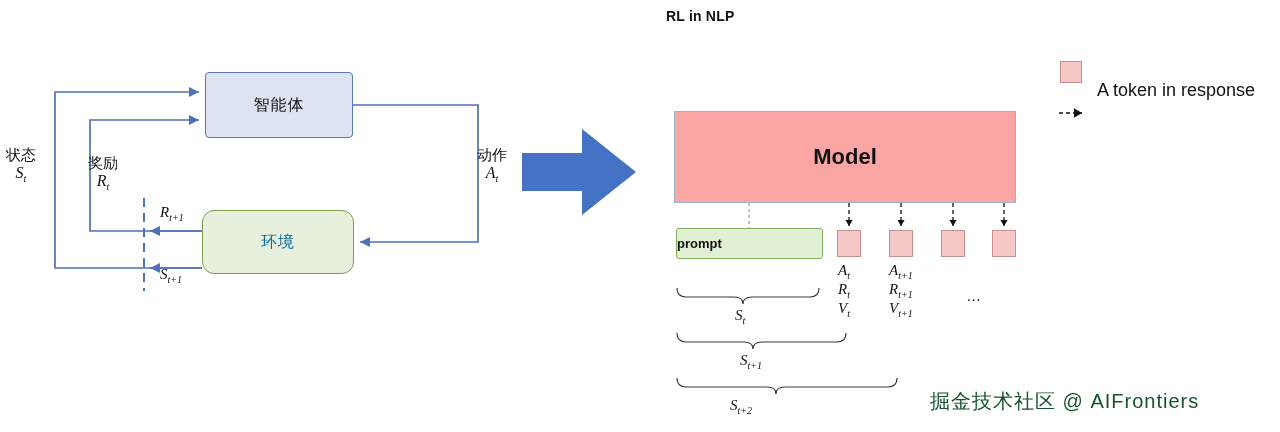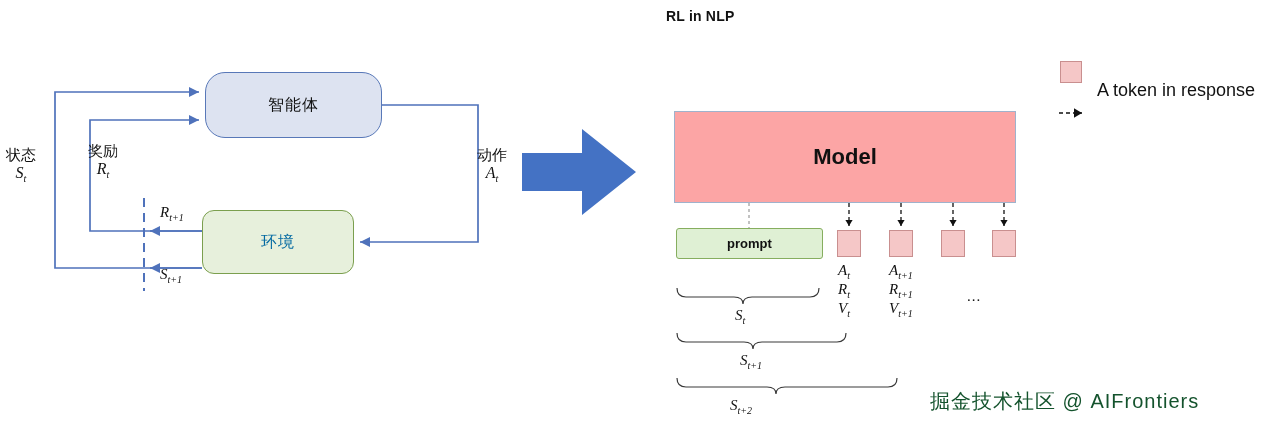--- a/index.html
+++ b/index.html
@@ -14,24 +14,24 @@
     position: relative;
     width: 1280px;
     height: 432px;
     background: #ffffff;
     overflow: hidden;
   }
   .abs { position: absolute; }
 
   
   .box-agent {
-    left: 205px; top: 72px; width: 177px; height: 66px;
+    left: 205px; top: 72px; width: 148px; height: 66px;
     background: #dde3f1;
     border: 1.6px solid #5878b8;
-    border-radius: 20px;
+    border-radius: 4px;
     display: flex; align-items: center; justify-content: center;
     font-size: 16px; color: #111; letter-spacing: 1px;
     box-sizing: border-box;
   }
   .box-env {
     left: 202px; top: 210px; width: 152px; height: 64px;
     background: #e7f0dc;
     border: 1.6px solid #7b9f4e;
     border-radius: 12px;
     display: flex; align-items: center; justify-content: center;
@@ -70,21 +70,21 @@
     border: 1px solid #9fb2cc;
     display: flex; align-items: center; justify-content: center;
     font-size: 22px; font-weight: bold; color: #111;
     box-sizing: border-box;
   }
   .box-prompt {
     left: 676px; top: 228px; width: 147px; height: 31px;
     background: #dff0d4;
     border: 1px solid #86ae5f;
     border-radius: 3px;
-    display: flex; align-items: center; justify-content: center;
+    display: flex; align-items: center; 
     font-size: 13px; font-weight: bold; color: #111;
     box-sizing: border-box;
   }
   .token {
     top: 230px; width: 24px; height: 27px;
     background: #f5c7c7;
     border: 1px solid #c98f8f;
     box-sizing: border-box;
   }
 
@@ -138,21 +138,21 @@
 
   <div class="abs box-env">
     <span>环境</span>
   </div>
 
   <div class="abs lbl" style="left:6px; top:146px;">
     <div class="cn">状态</div>
     <div class="math"><span>S</span><sub>t</sub></div>
   </div>
 
-  <div class="abs lbl" style="left:88px; top:142px;">
+  <div class="abs lbl" style="left:88px; top:154px;">
     <div class="cn">奖励</div>
     <div class="math"><span>R</span><sub>t</sub></div>
   </div>
 
   <div class="abs lbl" style="left:477px; top:146px;">
     <div class="cn">动作</div>
     <div class="math"><span>A</span><sub>t</sub></div>
   </div>
 
   <div class="abs mathsm" style="left:160px; top:204px;"><span>R</span><sub>t+1</sub></div>

